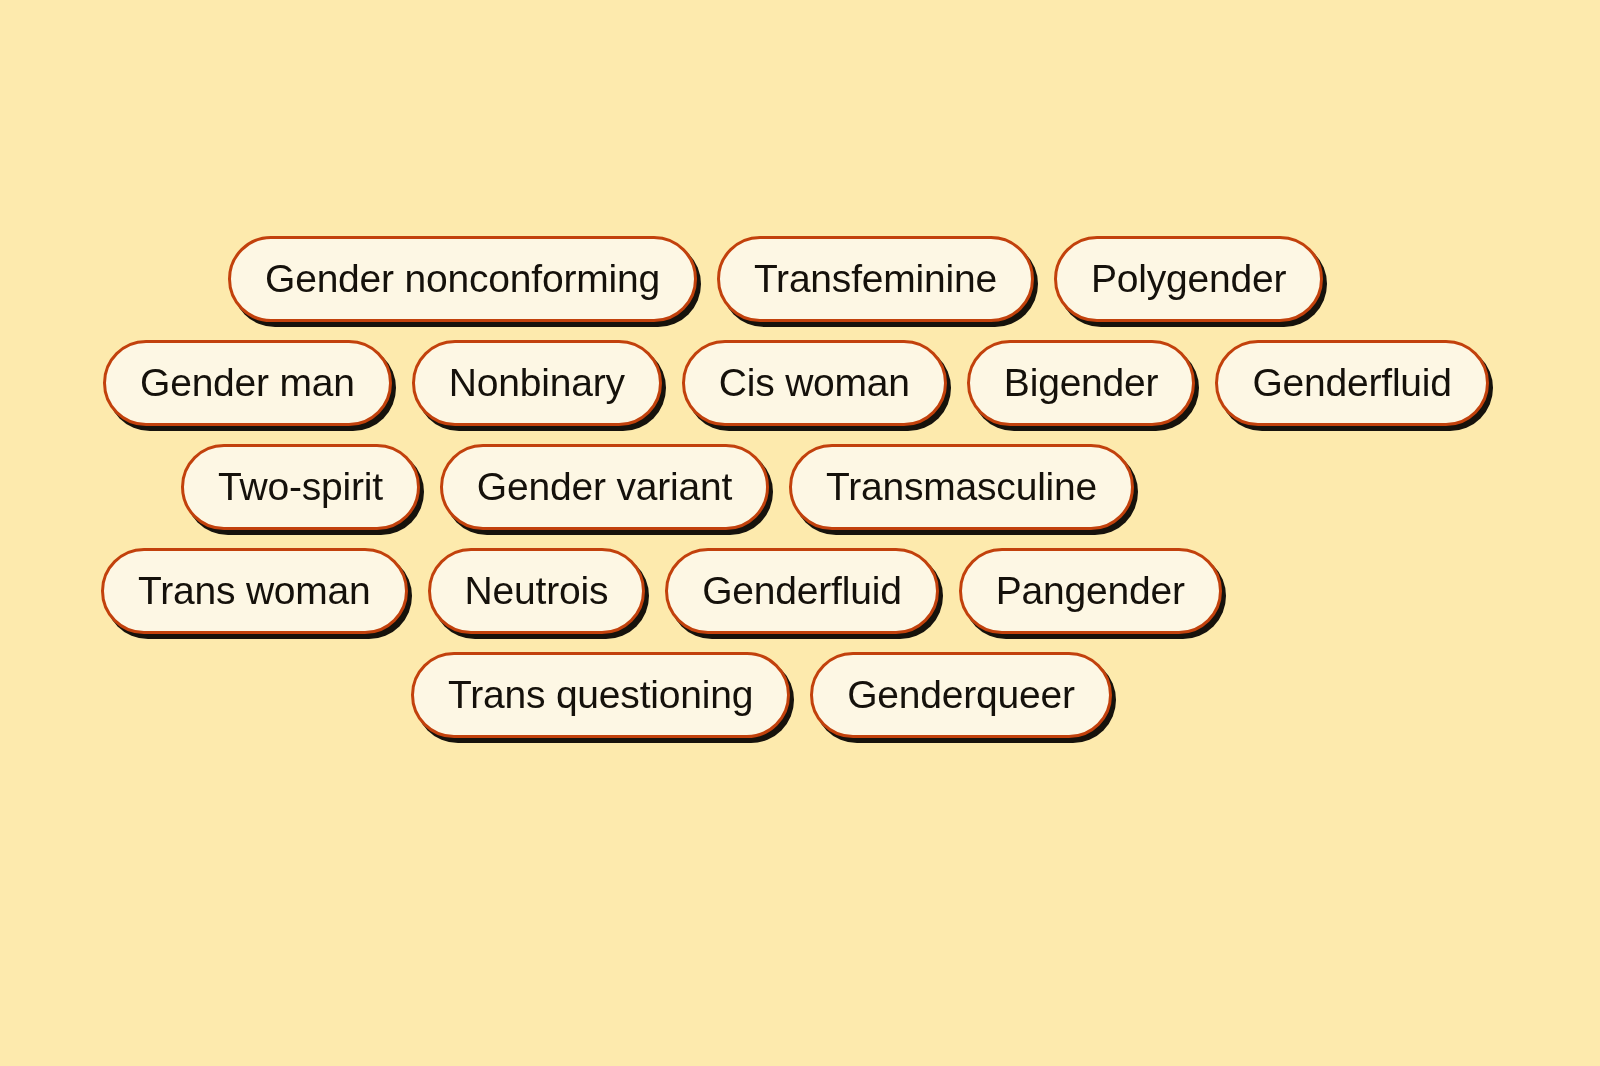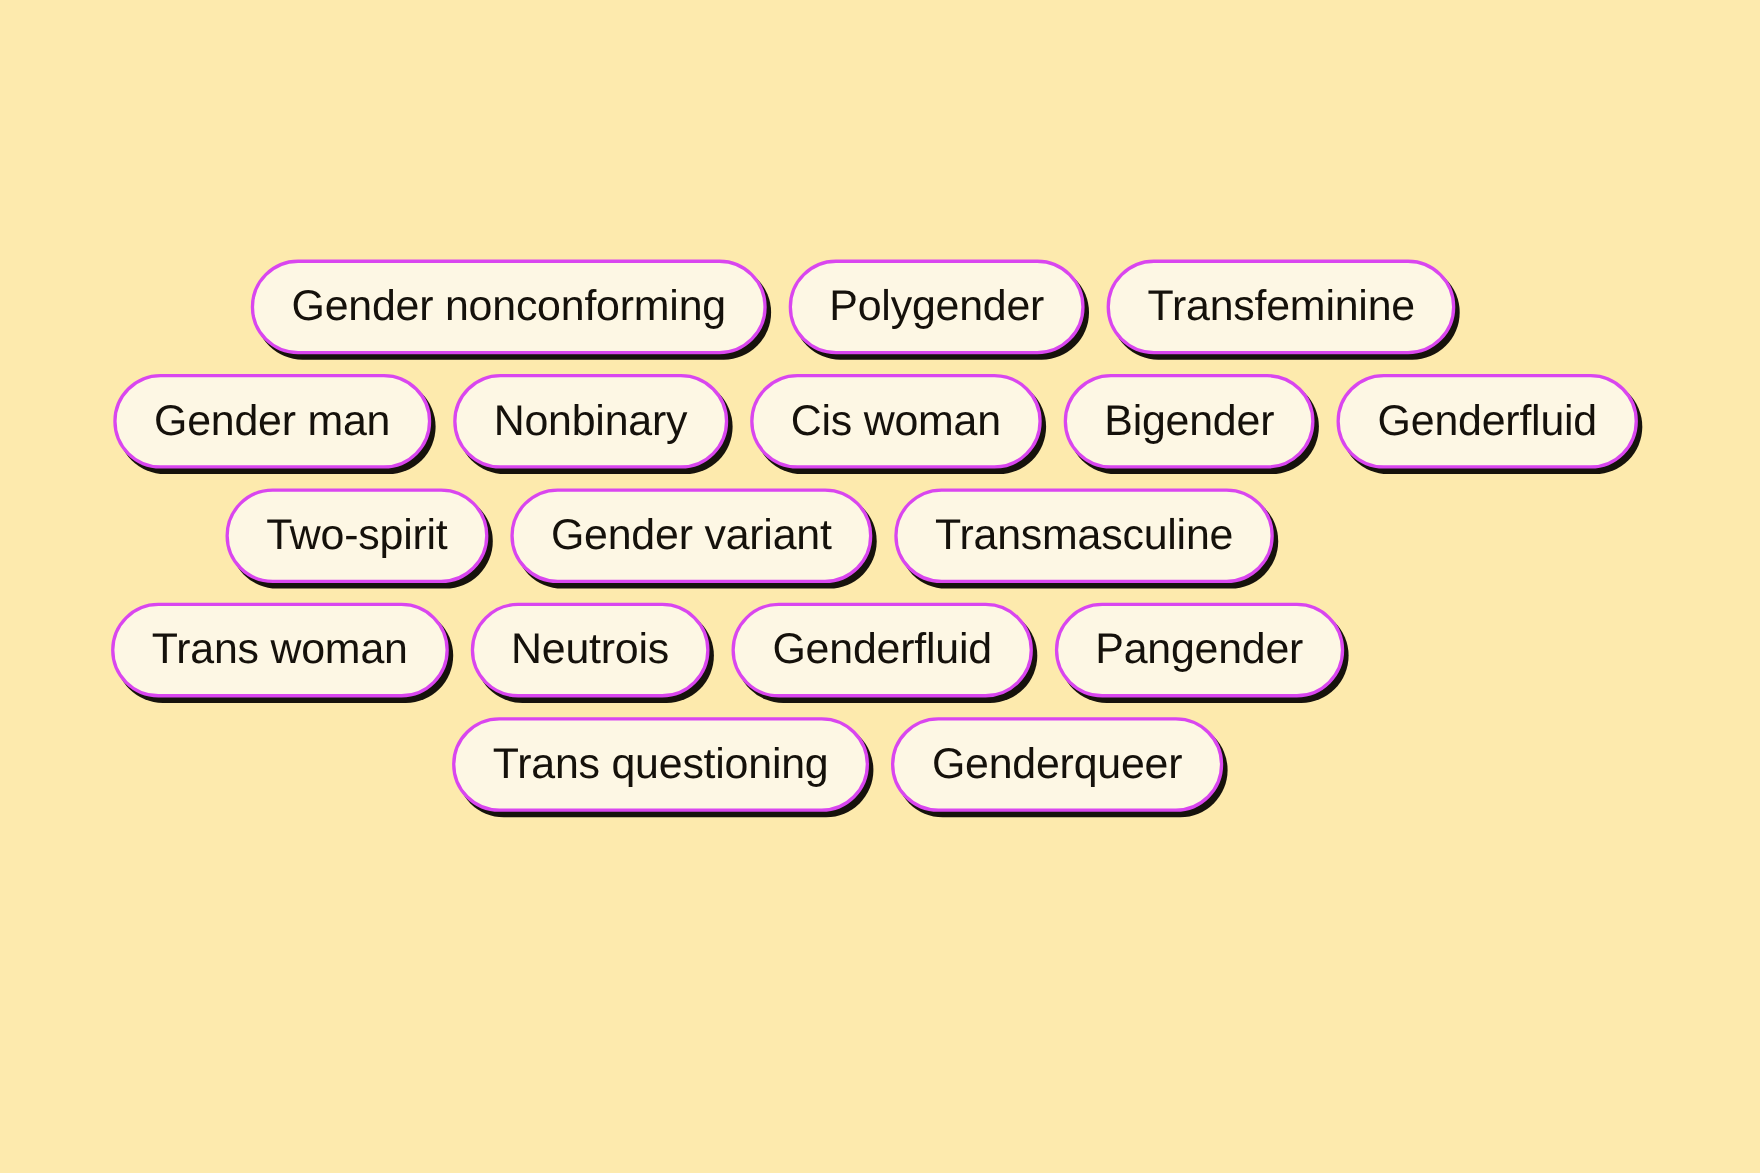--- a/index.html
+++ b/index.html
@@ -38,21 +38,21 @@
   }
 
   .pill {
     display: inline-flex;
     align-items: center;
     justify-content: flex-end;
     height: 86px;
     box-sizing: border-box;
     padding: 0 34px;
     background: #fdf7e4;
-    border: 3px solid #d946ef;
+    border: 3px solid #c2410c;
     border-radius: 999px;
     box-shadow: 4px 5px 0 0 #16120c;
     margin-right: 20px;
     white-space: nowrap;
     cursor: pointer;
   }
 
   .pill:last-child {
     margin-right: 0;
   }
@@ -64,40 +64,40 @@
     font-weight: 400;
     color: #15110b;
     letter-spacing: -0.2px;
     position: relative;
     top: -1px;
   }
 
   
   .row-0 { padding-left: 228px; }
   .row-1 { padding-left: 103px; }
-  .row-2 { padding-left: 181px; margin-left: 24px; }
+  .row-2 { padding-left: 181px; }
   .row-3 { padding-left: 101px; }
   .row-4 { padding-left: 411px; }
 </style>
 </head>
 <body>
 
 <div id="canvas">
 
   <div id="tag-cloud">
 
     <div class="tag-row row-0">
       <div class="pill">
         <span class="pill-label">Gender nonconforming</span>
       </div>
       <div class="pill">
-        <span class="pill-label">Polygender</span>
+        <span class="pill-label">Transfeminine</span>
       </div>
       <div class="pill">
-        <span class="pill-label">Transfeminine</span>
+        <span class="pill-label">Polygender</span>
       </div>
     </div>
 
     <div class="tag-row row-1">
       <div class="pill">
         <span class="pill-label">Gender man</span>
       </div>
       <div class="pill">
         <span class="pill-label">Nonbinary</span>
       </div>

